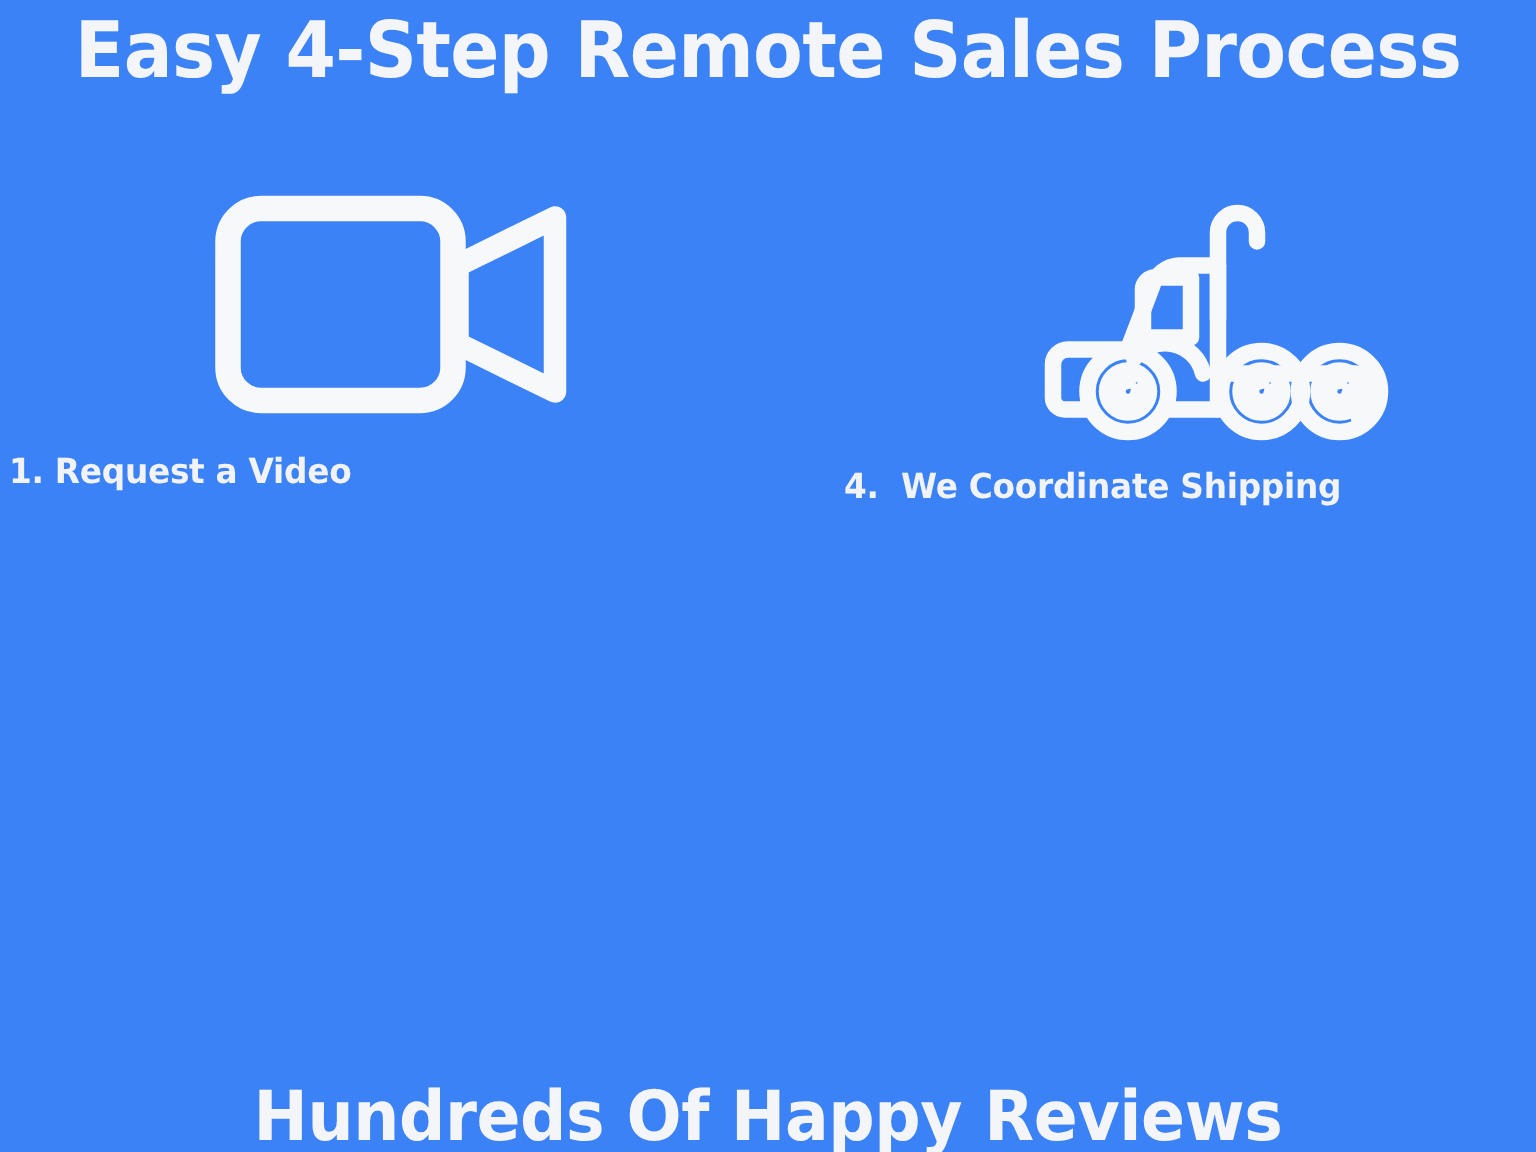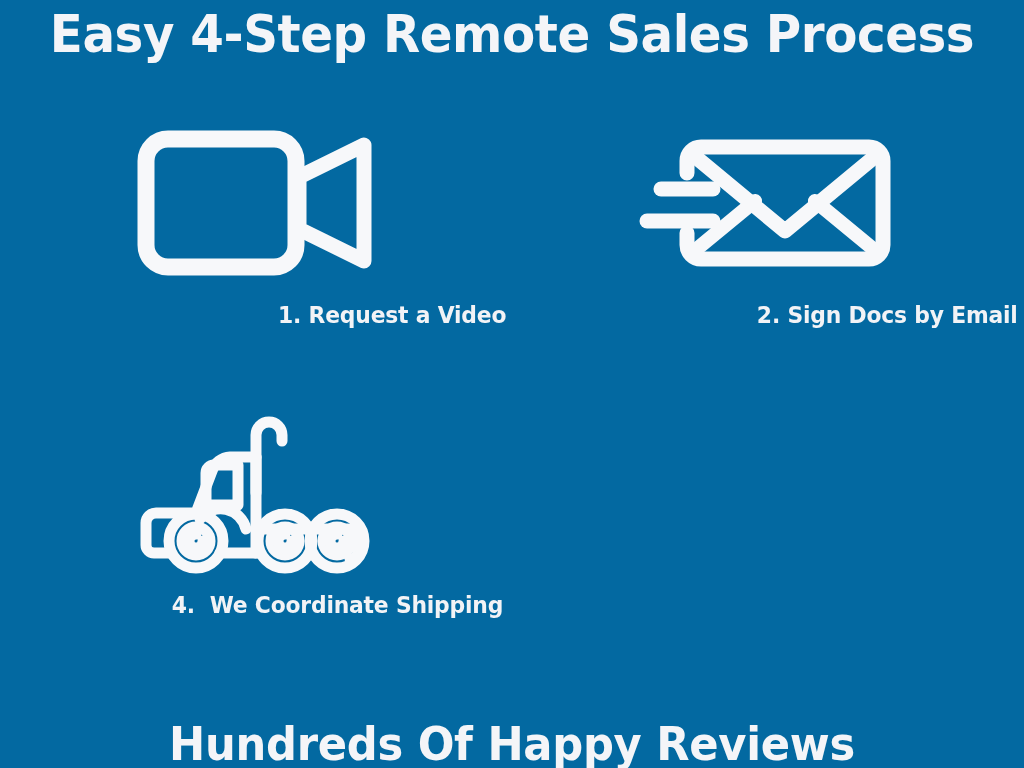--- a/index.html
+++ b/index.html
@@ -11,21 +11,21 @@
     height: 768px;
     background: #0f2a60;
     font-family: "Liberation Sans", sans-serif;
     overflow: hidden;
     position: relative;
   }
 
   #infographic {
     position: absolute;
     inset: 0;
-    background: #0369a1;
+    background: #3b82f6;
   }
 
   
   .title {
     position: absolute;
     top: 4px;
     left: 0;
     width: 1024px;
     text-align: center;
     color: #f4f5f8;
@@ -48,21 +48,21 @@
     height: 560px;
     display: grid;
     grid-template-columns: 1fr 1fr;
     grid-template-rows: 1fr 1fr;
   }
 
   .step {
     position: relative;
     display: flex;
     flex-direction: column;
-    align-items: flex-end;
+    align-items: flex-start;
     justify-content: flex-start;
   }
 
   .step .icon-wrap {
     display: flex;
     align-items: center;
     justify-content: center;
     height: 170px;
     width: 100%;
   }
@@ -121,42 +121,20 @@
         <span>
           <svg width="240" height="148" viewBox="0 0 240 148">
             <rect x="10" y="10" width="150" height="128" rx="22" ry="22" fill="none" stroke="#f7f8fa" stroke-width="17"></rect>
             <path d="M 163 48 L 228 16 L 228 132 L 163 100 Z" fill="none" stroke="#f7f8fa" stroke-width="15" stroke-linejoin="round"></path>
           </svg>
         </span>
       </div>
       <div class="step-label">1. Request a Video</div>
     </div>
 
-    <div class="step step-2">
-      <div class="icon-wrap">
-        <span>
-          <svg width="258" height="152" viewBox="0 0 258 152">
-
-            <path d="M 48 46 L 48 34 A 14 14 0 0 1 62 20 L 230 20
-                     A 14 14 0 0 1 244 34 L 244 118
-                     A 14 14 0 0 1 230 132 L 62 132
-                     A 14 14 0 0 1 48 118 L 48 106" fill="none" stroke="#f7f8fa" stroke-width="15" stroke-linecap="round" stroke-linejoin="round"></path>
-
-            <path d="M 53 27 L 146 104 L 239 27" fill="none" stroke="#f7f8fa" stroke-width="15" stroke-linecap="round" stroke-linejoin="round"></path>
-
-            <path d="M 53 126 L 116 74" fill="none" stroke="#f7f8fa" stroke-width="14" stroke-linecap="round"></path>
-            <path d="M 239 126 L 176 74" fill="none" stroke="#f7f8fa" stroke-width="14" stroke-linecap="round"></path>
-
-            <line x1="22" y1="62" x2="74" y2="62" stroke="#f7f8fa" stroke-width="15" stroke-linecap="round"></line>
-            <line x1="8" y1="94" x2="74" y2="94" stroke="#f7f8fa" stroke-width="15" stroke-linecap="round"></line>
-          </svg>
-        </span>
-      </div>
-      <div class="step-label">2. Sign Docs by Email</div>
-    </div>
 
 
     <div class="step step-4">
       <div class="icon-wrap">
         <span>
           <svg width="244" height="176" viewBox="0 0 244 176">
             <g fill="none" stroke="#f7f8fa" stroke-width="11" stroke-linecap="round" stroke-linejoin="round">
 
               <path d="M 122 92 L 122 34 A 13 13 0 0 1 148 34 L 148 40"></path>
 

